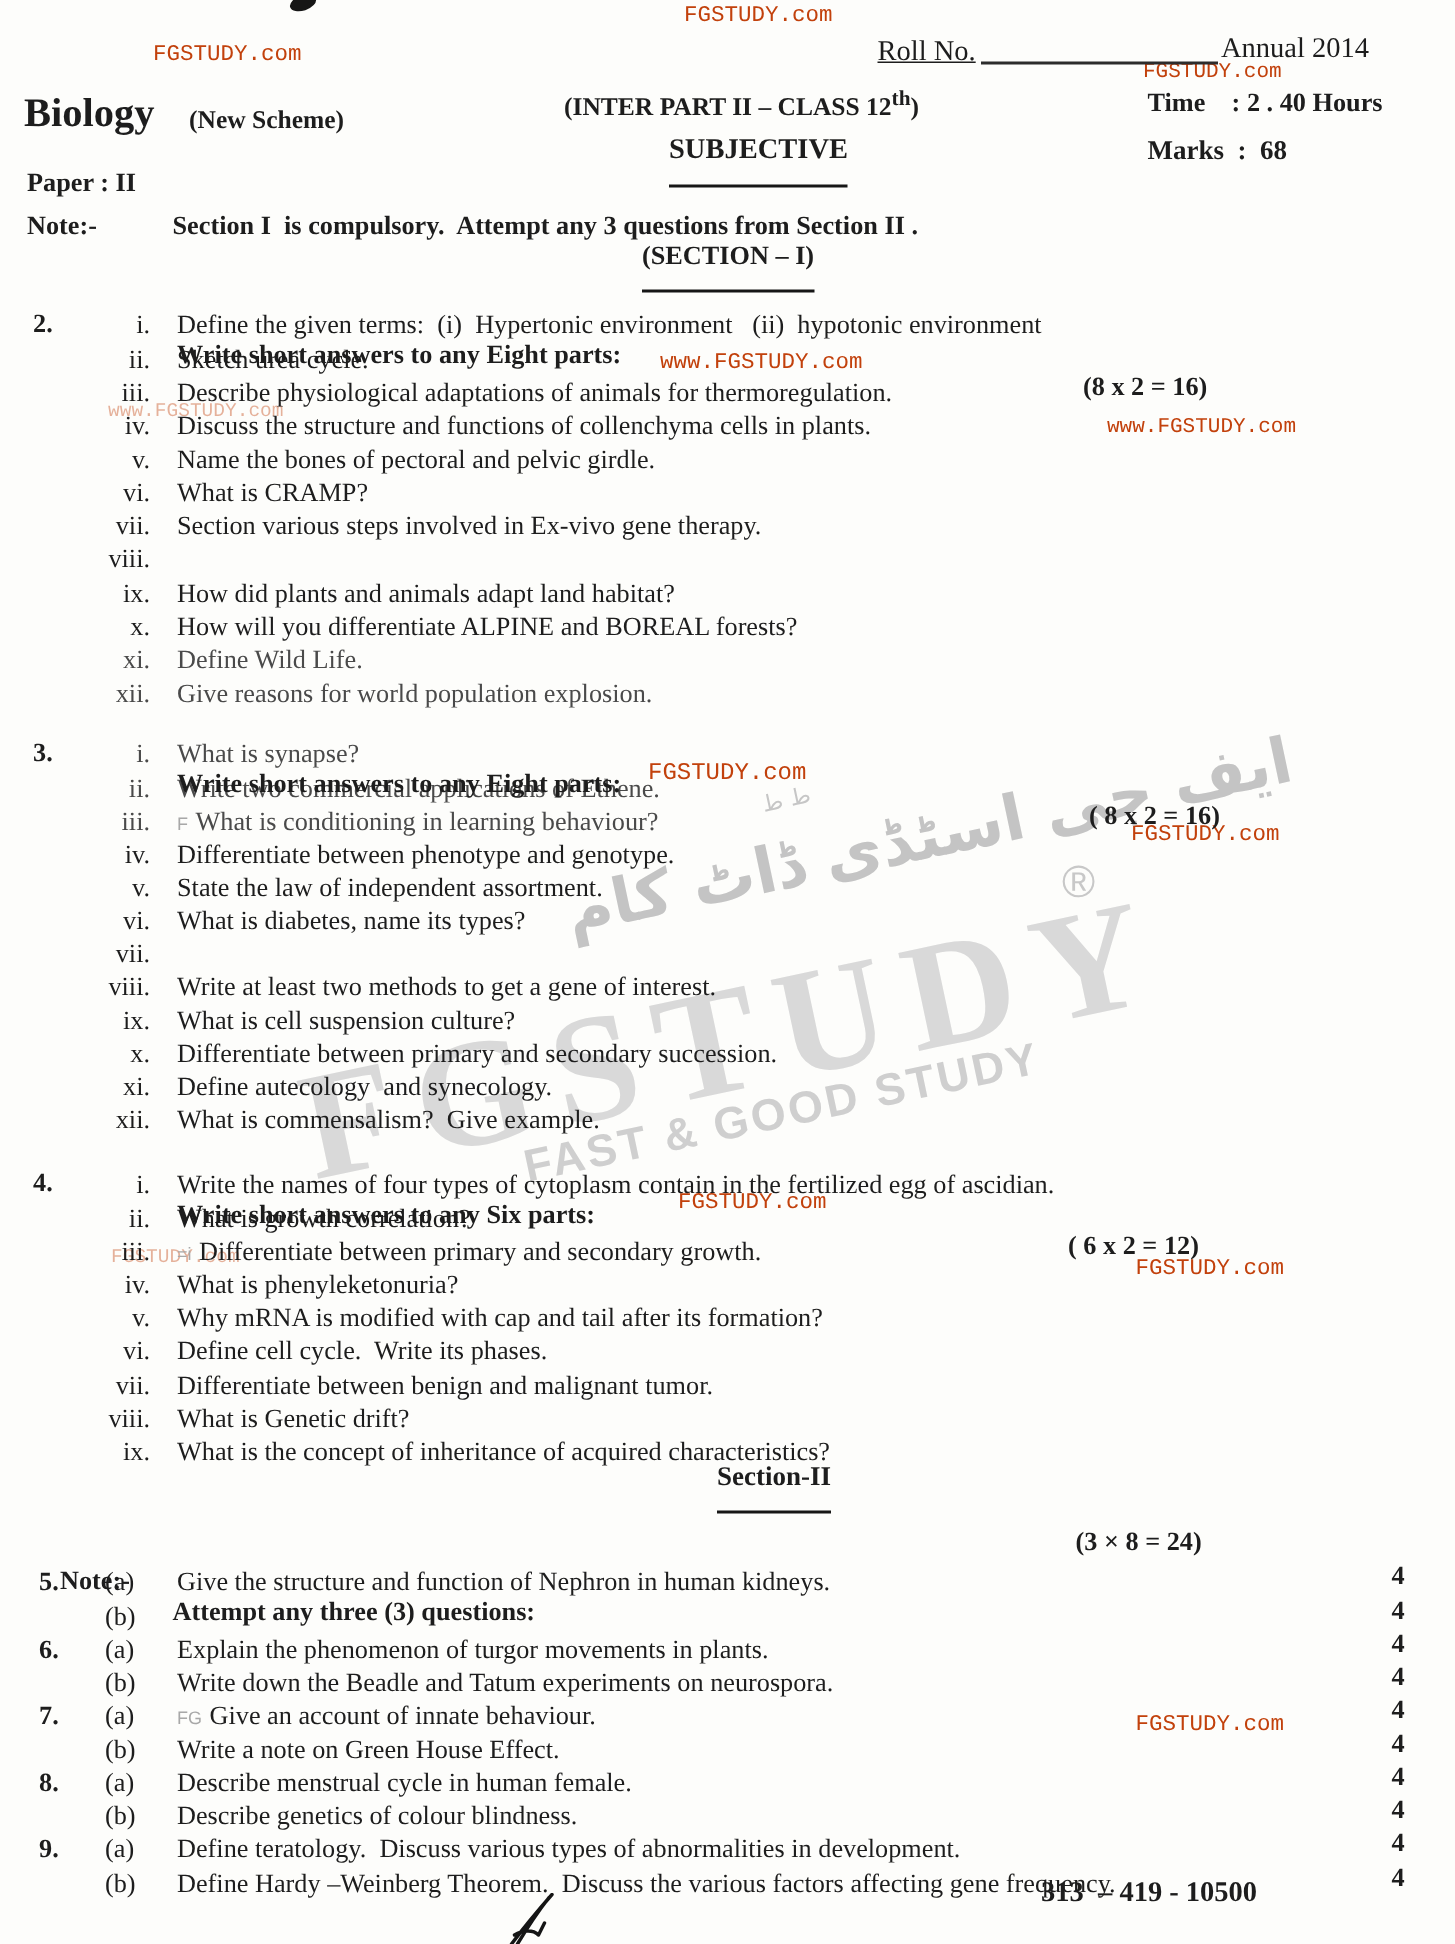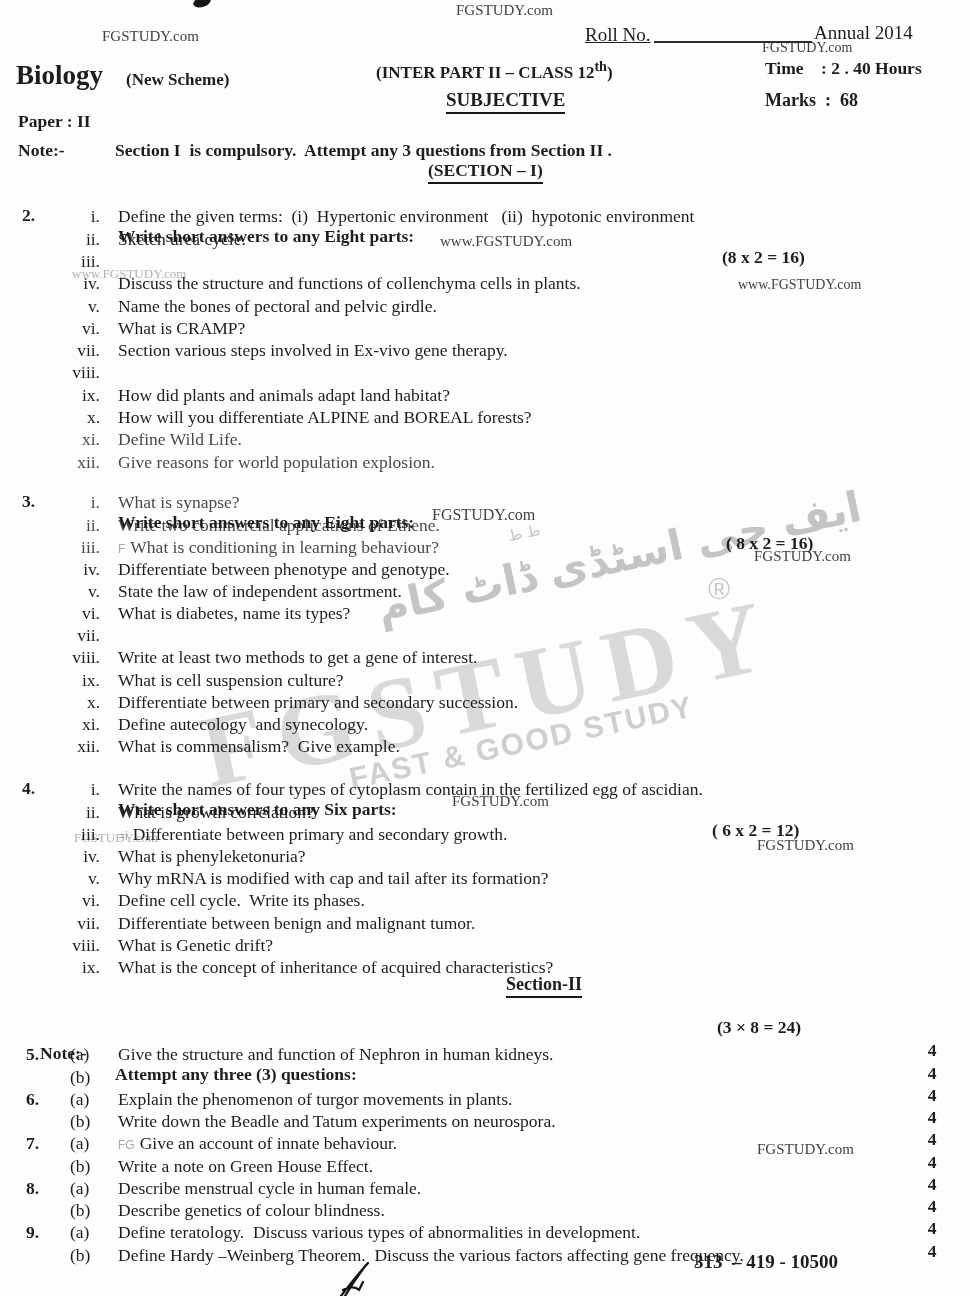--- a/index.html
+++ b/index.html
@@ -1,22 +1,22 @@
 <!DOCTYPE html>
 <html><head>
 <meta charset="utf-8">
 <style>
   html,body{margin:0;padding:0;background:#888;}
   .page{position:relative;width:970px;height:1296px;background:#fdfdfb;overflow:hidden;
         font-family:"Liberation Serif",serif;color:#1d1d1d;}
   .abs{position:absolute;white-space:pre;}
   .b{font-weight:bold;font-family:Liberation Serif, serif;}
-  .u{border-bottom:2px solid #161616;padding-bottom:1px;}
+  .u{border-bottom:2px solid #161616;padding-bottom:12px;}
   
-  .wm-s{position:absolute;white-space:pre;font-family:Liberation Serif, serif;color:#404040;font-size:15px;}
+  .wm-s{position:absolute;white-space:pre;font-family:Liberation Mono, monospace;color:#c2410c;font-size:15px;}
   .wm-urdu{position:absolute;left:378px;top:583px;font-family:"DejaVu Sans",sans-serif;font-weight:bold;
            font-size:42px;line-height:52px;color:#c4c4c4;transform:rotate(-12deg);transform-origin:left center;
            direction:rtl;white-space:nowrap;}
   .wm-tiny{position:absolute;left:508px;top:524px;font-family:"DejaVu Sans",sans-serif;font-size:15px;
            color:#c6c6c6;transform:rotate(-12deg);}
   .wm-big{position:absolute;left:203px;top:700px;font-family:"Liberation Serif",serif;font-weight:bold;
           font-size:102px;line-height:108px;letter-spacing:14px;color:#d9d9d9;
           transform:rotate(-12deg);transform-origin:left center;white-space:nowrap;}
   .wm-reg{position:absolute;left:708px;top:572px;font-size:30px;color:#c8c8c8;font-family:"Liberation Sans",sans-serif;}
   .wm-tag{position:absolute;left:350px;top:762px;font-family:"Liberation Sans",sans-serif;font-weight:bold;
@@ -45,21 +45,21 @@
   .qhead{position:absolute;left:118px;font-weight:bold;}
   .qmarks{position:absolute;font-weight:bold;}
   .mq2{left:722px;} .mq3{left:726px;} .mq4{left:712px;text-align:right;} .mnote{left:717px;top:-5px;}
   .row{display:flex;height:22.3px;font-size:17.5px;line-height:21px;white-space:pre;}
   #q3 .row{height:22.15px;} #q4 .row{height:22.2px;}
   .num{flex:0 0 100px;text-align:right;}
   .txt{margin-left:18px;}
   .fade{color:#4a4a4a;}
   .wmpre{font-family:"Liberation Sans",sans-serif;color:#a8a8a8;font-size:12px;margin-right:5px;line-height:21px;}
   
-  .sec2-head{left:478px;top:974px;font-size:18px;margin-left:28px;}
+  .sec2-head{left:478px;top:974px;font-size:18px;}
   #sec2{top:1022px;}
   .row2{position:relative;height:22.25px;font-size:17.5px;line-height:21px;white-space:pre;}
   .n2{position:absolute;left:26px;font-weight:bold;}
   .sub{position:absolute;left:70px;}
   .t2{position:absolute;left:118px;}
   .mk{position:absolute;left:918px;top:-4px;width:28px;text-align:center;font-weight:bold;}
   .noterow .n2{left:40px;}
   .noterow .t2{left:115px;font-weight:bold;}
   
   .f-code{left:694px;top:1251px;font-size:19px;}
@@ -106,21 +106,21 @@
   <span class="abs h-sec1 b u">(SECTION – I)</span>
 
   <div class="block" id="q2">
     <div class="hrow">
       <span class="qnum">2.</span>
       <span class="qhead">Write short answers to any Eight parts:</span>
       <span class="qmarks mq2">(8 x 2 = 16)</span>
     </div>
     <div class="row"><span class="num">i.</span><span class="txt">Define the given terms:  (i)  Hypertonic environment   (ii)  hypotonic environment</span></div>
     <div class="row"><span class="num">ii.</span><span class="txt">Sketch urea cycle.</span></div>
-    <div class="row"><span class="num">iii.</span></div>
+    <div class="row"><span class="num">iii.</span><span class="txt">Describe physiological adaptations of animals for thermoregulation.</span></div>
     <div class="row"><span class="num">iv.</span><span class="txt">Discuss the structure and functions of collenchyma cells in plants.</span></div>
     <div class="row"><span class="num">v.</span><span class="txt">Name the bones of pectoral and pelvic girdle.</span></div>
     <div class="row"><span class="num">vi.</span><span class="txt">What is CRAMP?</span></div>
     <div class="row"><span class="num">vii.</span><span class="txt">Section various steps involved in Ex-vivo gene therapy.</span></div>
     <div class="row"><span class="num">viii.</span></div>
     <div class="row"><span class="num">ix.</span><span class="txt">How did plants and animals adapt land habitat?</span></div>
     <div class="row"><span class="num">x.</span><span class="txt">How will you differentiate ALPINE and BOREAL forests?</span></div>
     <div class="row fade"><span class="num">xi.</span><span class="txt">Define Wild Life.</span></div>
     <div class="row fade"><span class="num">xii.</span><span class="txt">Give reasons for world population explosion.</span></div>
   </div>

